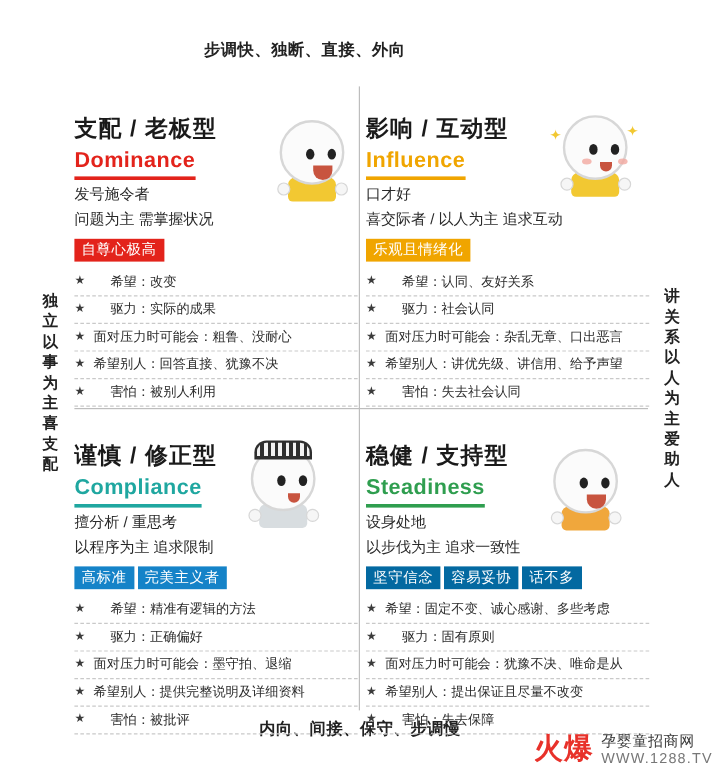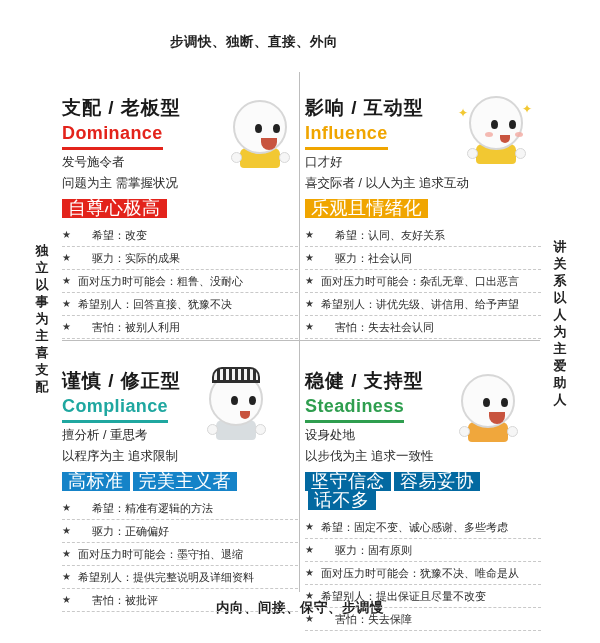--- a/index.html
+++ b/index.html
@@ -123,21 +123,21 @@
     color: #2a2a2a;
     line-height: 19px;
     margin-top: 2px;
   }
   .tagwrap {
     margin-top: 6px;
     margin-bottom: 6px;
   }
   .tag {
     display: inline-block;
-    font-size: 18px;
+    font-size: 12px;
     color: #ffffff;
     padding: 2px 6px 3px 6px;
     line-height: 14px;
     letter-spacing: 0.5px;
   }
   .tag-d { background: #e3231b; }
   .tag-i { background: #f0a500; }
   .tag-c { background: #1583c8; }
   .tag-s { background: #0369a1; }
   .tag-gap { margin-left: 3px; }
@@ -426,14 +426,21 @@
     <div class="body-shirt sh-s"></div>
     <div class="arm l"></div>
     <div class="arm r"></div>
     <div class="head">
       <div class="eye l"></div>
       <div class="eye r"></div>
       <div class="mouth"></div>
     </div>
   </div>
 
+  <div class="wm">
+    <div class="wm-logo">火爆</div>
+    <div class="wm-text">
+      <div class="wm-t1">孕婴童招商网</div>
+      <div class="wm-t2">WWW.1288.TV</div>
+    </div>
+  </div>
 
 </div>
 
 </body></html>

